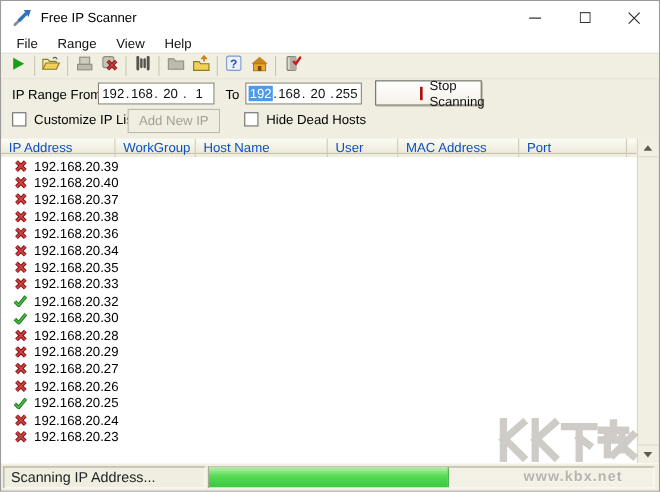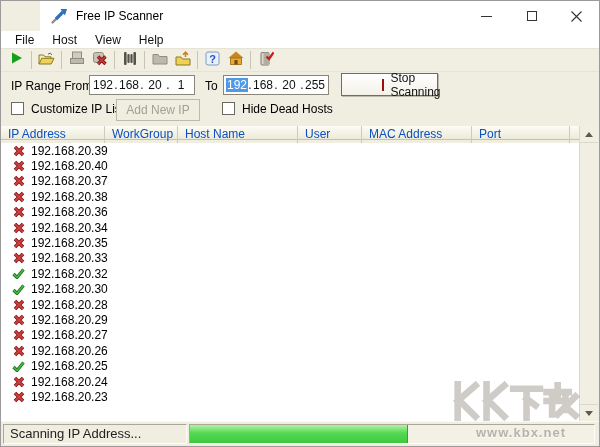--- a/index.html
+++ b/index.html
@@ -3,21 +3,21 @@
 <meta charset="utf-8">
 <style>
   html,body{margin:0;padding:0;background:#d7d7d7;}
   *{box-sizing:border-box;}
   #window{
     position:relative;width:600px;height:447px;background:#f0eee1;
     border:1px solid #9b9b9b;font-family:"Liberation Sans",sans-serif;
     overflow:hidden;color:#111;
   }
   
-  .titlebar{position:absolute;top:0;left:0;right:0;height:30px;background:#ffffff;display:flex;align-items:center;margin-left:39px;}
+  .titlebar{position:absolute;top:0;left:0;right:0;height:30px;background:#ffffff;display:flex;align-items:center;}
   .app-icon{margin:0 8px 0 10px;display:flex;align-items:center;}
   .title-text{font-size:12px;color:#000;}
   .win-controls{margin-left:auto;display:flex;height:30px;}
   .win-btn{width:45px;height:30px;display:flex;align-items:center;justify-content:center;}
   
   .menubar{position:absolute;top:30px;left:0;right:0;height:17px;background:#ffffff;display:flex;align-items:center;padding-left:5px;font-size:12px;}
   .menu-item{padding:0 9px;height:17px;display:flex;align-items:center;}
   
   .toolbar{position:absolute;top:47px;left:0;right:0;height:24px;background:#f1efe2;border-top:1px solid #e7e4d7;border-bottom:1px solid #e7e4d7;display:flex;align-items:center;padding-left:4px;}
   .tbtn{width:23px;height:21px;display:flex;align-items:center;justify-content:center;}
@@ -85,21 +85,21 @@
       <div class="win-btn">
         <svg width="11" height="11" viewBox="0 0 11 11">
             <path d="M0.5 0.5 L10.5 10.5 M10.5 0.5 L0.5 10.5" stroke="#333" stroke-width="1.1"></path>
           </svg>
       </div>
     </div>
   </div>
 
   <div class="menubar">
     <span class="menu-item">File</span>
-    <span class="menu-item">Host</span>
+    <span class="menu-item">Range</span>
     <span class="menu-item">View</span>
     <span class="menu-item">Help</span>
   </div>
 
   <div class="toolbar">
     <div class="tbtn">
       <span>
         <svg width="14" height="14" viewBox="0 0 14 14">
             <polygon points="2,1.5 12,7 2,12.5" fill="#17a017"></polygon>
           </svg>

